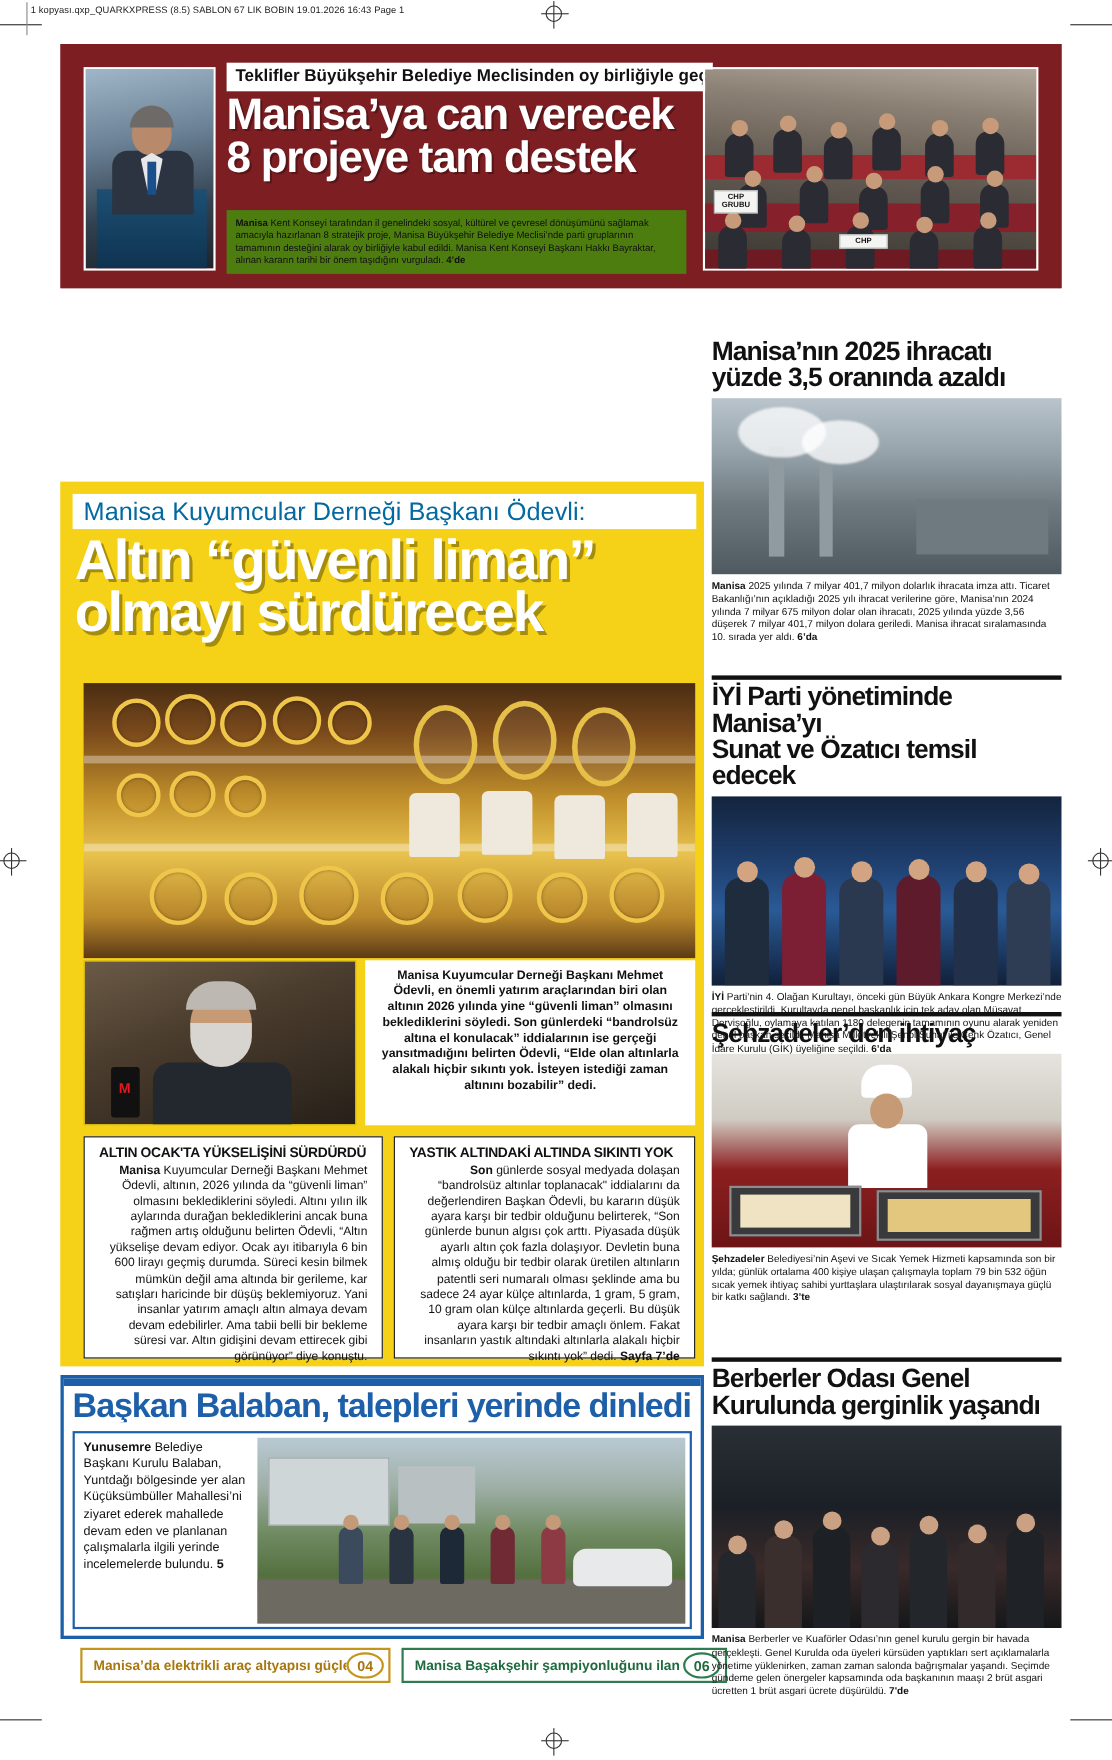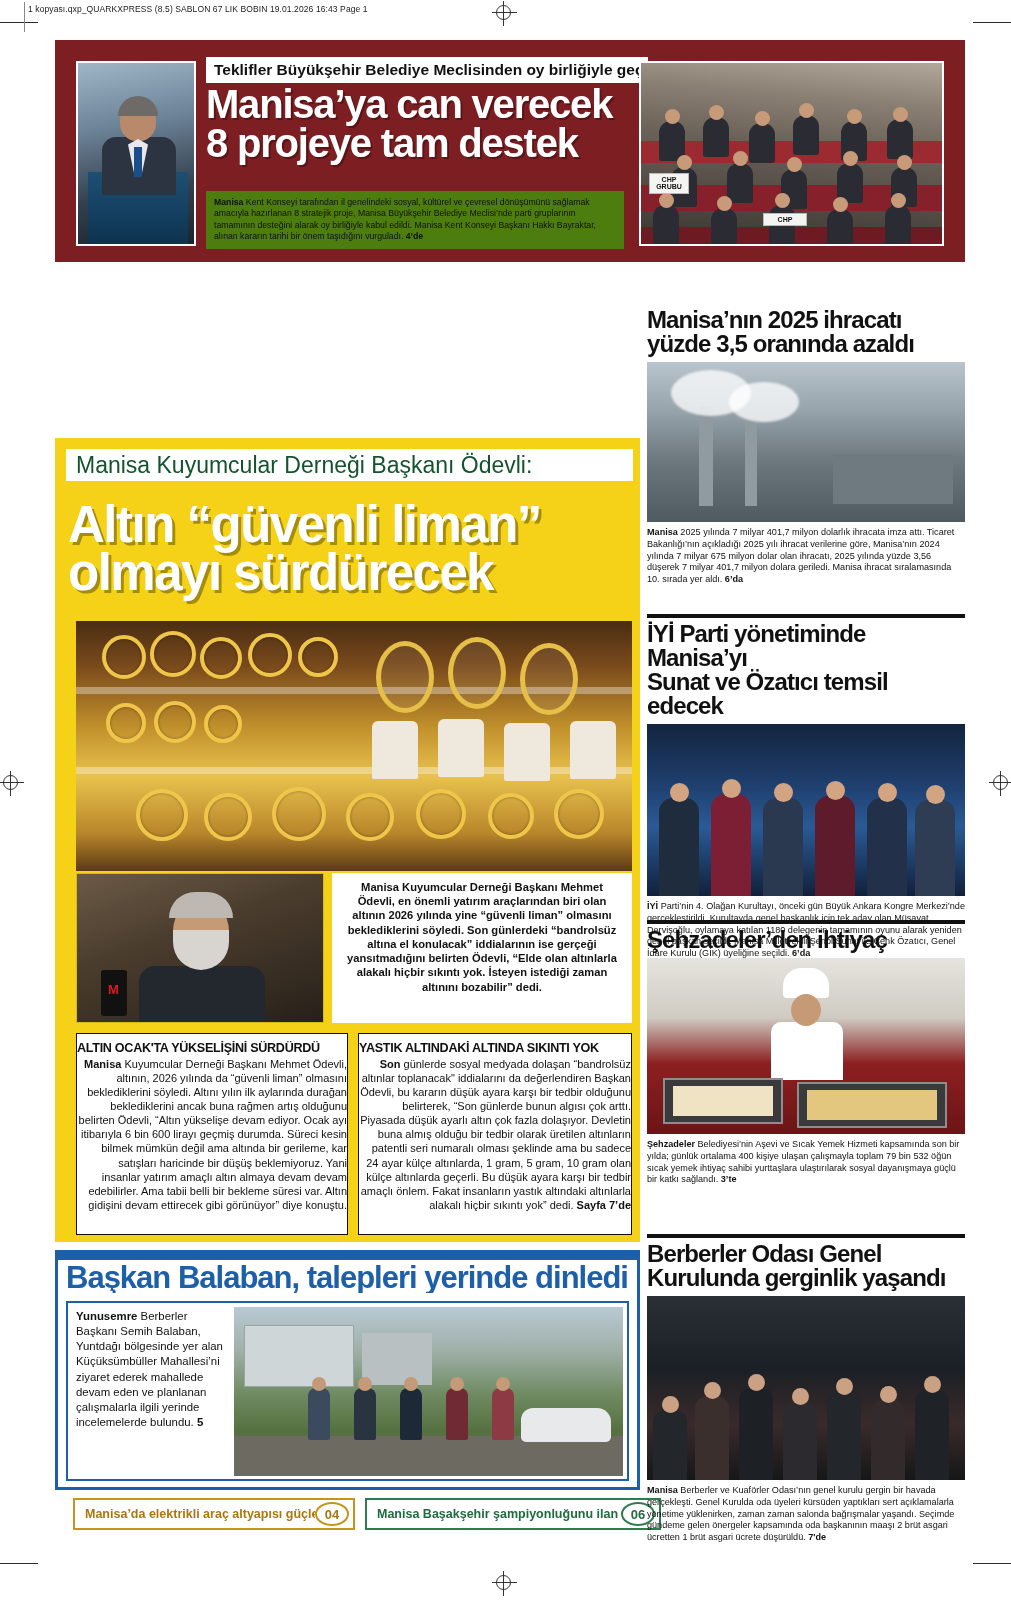--- a/index.html
+++ b/index.html
@@ -151,30 +151,29 @@
   .mh-rule-bot { position:absolute; left:0; top:158px; width:585px; height:3px; background:#1a1a1a; }
 
   
   .leadwrap {
     position: absolute; left: 0; top: 398px; width: 585px; height: 804px;
     background: #f5d117;
     border: 3px solid #f5d117;
   }
   .lead-kicker {
     position: absolute; left: 8px; top: 8px; width: 567px; height: 32px;
-    background: #fff; color: #14532d;
+    background: #fff; color: #0369a1;
     font-size: 23px; line-height: 32px; padding-left: 10px;
     white-space: nowrap; overflow: hidden;
   }
   .lead-headline {
     position: absolute; left: 10px; top: 44px; width: 566px;
     color: #fff; font-weight: bold; font-size: 51px; line-height: 0.95;
     letter-spacing: -1.5px;
     text-shadow: 3px 3px 0 rgba(0,0,0,.33);
-    margin-top: 16px;
   }
   .lead-headline .l2 { display:block; }
   .lead-photo {
     position: absolute; left: 18px; top: 180px; width: 556px; height: 250px;
     overflow: hidden;
     background: linear-gradient(180deg,#4a2d12 0%, #7a4a1c 18%, #c08f2b 42%, #e8c24e 62%, #b8862a 85%, #5d3a16 100%);
   }
   .lead-photo .shelf {
     position: absolute; left: 0; width: 100%; height: 7px;
     background: rgba(255,255,255,.35);
@@ -205,21 +204,21 @@
   .lead-inset .mic::after { content:"M"; position:absolute; left:7px; top:12px; color:#e2181f; font-size:13px; font-weight:bold; }
   .lead-quote {
     position: absolute; left: 274px; top: 432px; width: 300px; height: 150px;
     background: #fff; color: #111;
     font-size: 11.2px; line-height: 1.27; font-weight: bold;
     text-align: center; padding: 7px 9px;
   }
   .sub-col {
     position: absolute; top: 592px; height: 202px;
     background: #fff; border: 1.5px solid #111;
-    padding: 7px 0; color: #111;
+    padding: 7px 13px; color: #111;
   }
   .sub-col.c1 { left: 18px; width: 272px; }
   .sub-col.c2 { left: 300px; width: 274px; }
   .sub-head {
     font-size: 12.6px; font-weight: bold; letter-spacing: -0.3px;
     margin-bottom: 2px; font-family: "Liberation Sans", sans-serif;
   }
   .sub-body { font-size: 11px; line-height: 1.28; text-align: right; }
   .sub-body b { font-weight: bold; }
 
@@ -423,21 +422,21 @@
     <div class="sub-col c2">
       <div class="sub-head">YASTIK ALTINDAKİ ALTINDA SIKINTI YOK</div>
       <div class="sub-body"><b>Son</b><span> günlerde sosyal medyada dolaşan “bandrolsüz altınlar toplanacak" iddialarını da değerlendiren Başkan Ödevli, bu kararın düşük ayara karşı bir tedbir olduğunu belirterek, “Son günlerde bunun algısı çok arttı. Piyasada düşük ayarlı altın çok fazla dolaşıyor. Devletin buna almış olduğu bir tedbir olarak üretilen altınların patentli seri numaralı olması şeklinde ama bu sadece 24 ayar külçe altınlarda, 1 gram, 5 gram, 10 gram olan külçe altınlarda geçerli. Bu düşük ayara karşı bir tedbir amaçlı önlem. Fakat insanların yastık altındaki altınlarla alakalı hiçbir sıkıntı yok” dedi. </span><b>Sayfa 7’de</b></div>
     </div>
   </div>
 
   <div class="bluewrap">
     <div class="blue-bar"></div>
     <div class="blue-headline">Başkan Balaban, talepleri yerinde dinledi</div>
     <div class="blue-inner">
-      <div class="blue-text"><b>Yunusemre</b><span> Berberler Başkanı Semih Balaban, Yuntdağı bölgesinde yer alan Küçüksümbüller Mahallesi’ni ziyaret ederek mahallede devam eden ve planlanan çalışmalarla ilgili yerinde incelemelerde bulundu. </span><b>5</b></div>
+      <div class="blue-text"><b>Yunusemre</b><span> Belediye Başkanı Kurulu Balaban, Yuntdağı bölgesinde yer alan Küçüksümbüller Mahallesi’ni ziyaret ederek mahallede devam eden ve planlanan çalışmalarla ilgili yerinde incelemelerde bulundu. </span><b>5</b></div>
       <div class="blue-photo">
         <div class="bldg"></div>
         <div class="bldg2"></div>
         <div class="road"></div>
         <div class="car"></div>
         <div class="p" style="left:74px;background:#3c4a5e;"></div>
         <div class="p" style="left:120px;background:#2a3340;"></div>
         <div class="p" style="left:166px;background:#1d2936;"></div>
         <div class="p" style="left:212px;background:#6f2a34;"></div>
         <div class="p" style="left:258px;background:#8d3a44;"></div>

